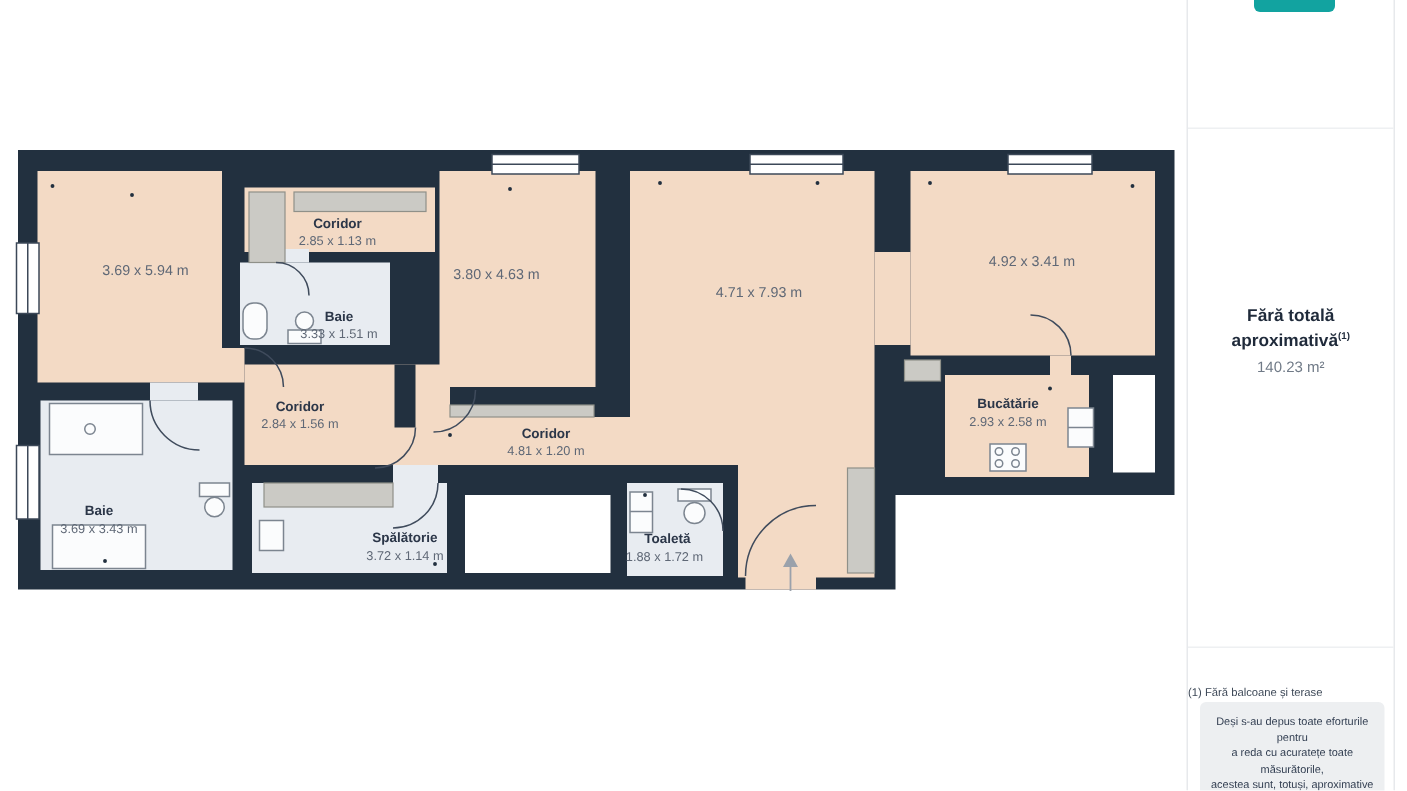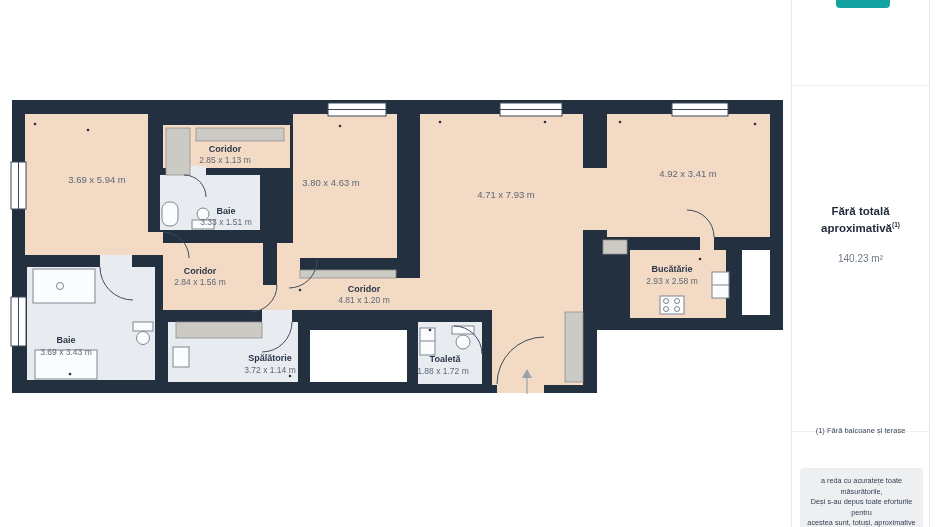--- a/index.html
+++ b/index.html
@@ -19,23 +19,23 @@
     background:#ffffff;box-sizing:border-box;
   }
   .side-btn{
     position:absolute;left:44px;top:-12px;width:54px;height:20px;
     border-radius:4px;background:#12a3a0;
   }
   .side-sep{position:absolute;left:0;width:100%;height:1px;background:#eef0f2;}
   .area-block{position:absolute;left:0;top:204px;width:100%;text-align:center;}
   .area-title{font-size:11.5px;font-weight:bold;color:#1f2a3a;line-height:14px;}
   .area-title sup{font-size:6.5px;}
-  .area-value{font-size:10px;color:#707a87;margin-top:18px;}
+  .area-value{font-size:10px;color:#707a87;margin-top:5px;}
   .footnote{
-    position:absolute;left:0;top:426px;width:100%;text-align:center;
+    position:absolute;left:0;top:457px;width:100%;
     font-size:7.5px;color:#3d4857;
   }
   .disclaimer{
     position:absolute;left:8px;top:468px;width:123px;
     background:#edeff1;border-radius:4px;box-sizing:border-box;
     padding:8px 4px 6px 4px;text-align:center;
   }
   .disclaimer div{font-size:7.3px;line-height:10.6px;color:#333f52;}
 </style>
 </head>
@@ -187,18 +187,18 @@
       <span>Fără totală aproximativă</span><sup>(1)</sup>
     </div>
     <div class="area-value">140.23 m²</div>
   </div>
 
   <div class="side-sep" style="top:431px;"></div>
 
   <div class="footnote">(1) Fără balcoane și terase</div>
 
   <div class="disclaimer">
+    <div>Deși s-au depus toate eforturile pentru</div>
     <div>a reda cu acuratețe toate măsurătorile,</div>
-    <div>Deși s-au depus toate eforturile pentru</div>
     <div>acestea sunt, totuși, aproximative și nu</div>
 
   </div>
 </aside>
 
 </body></html>

